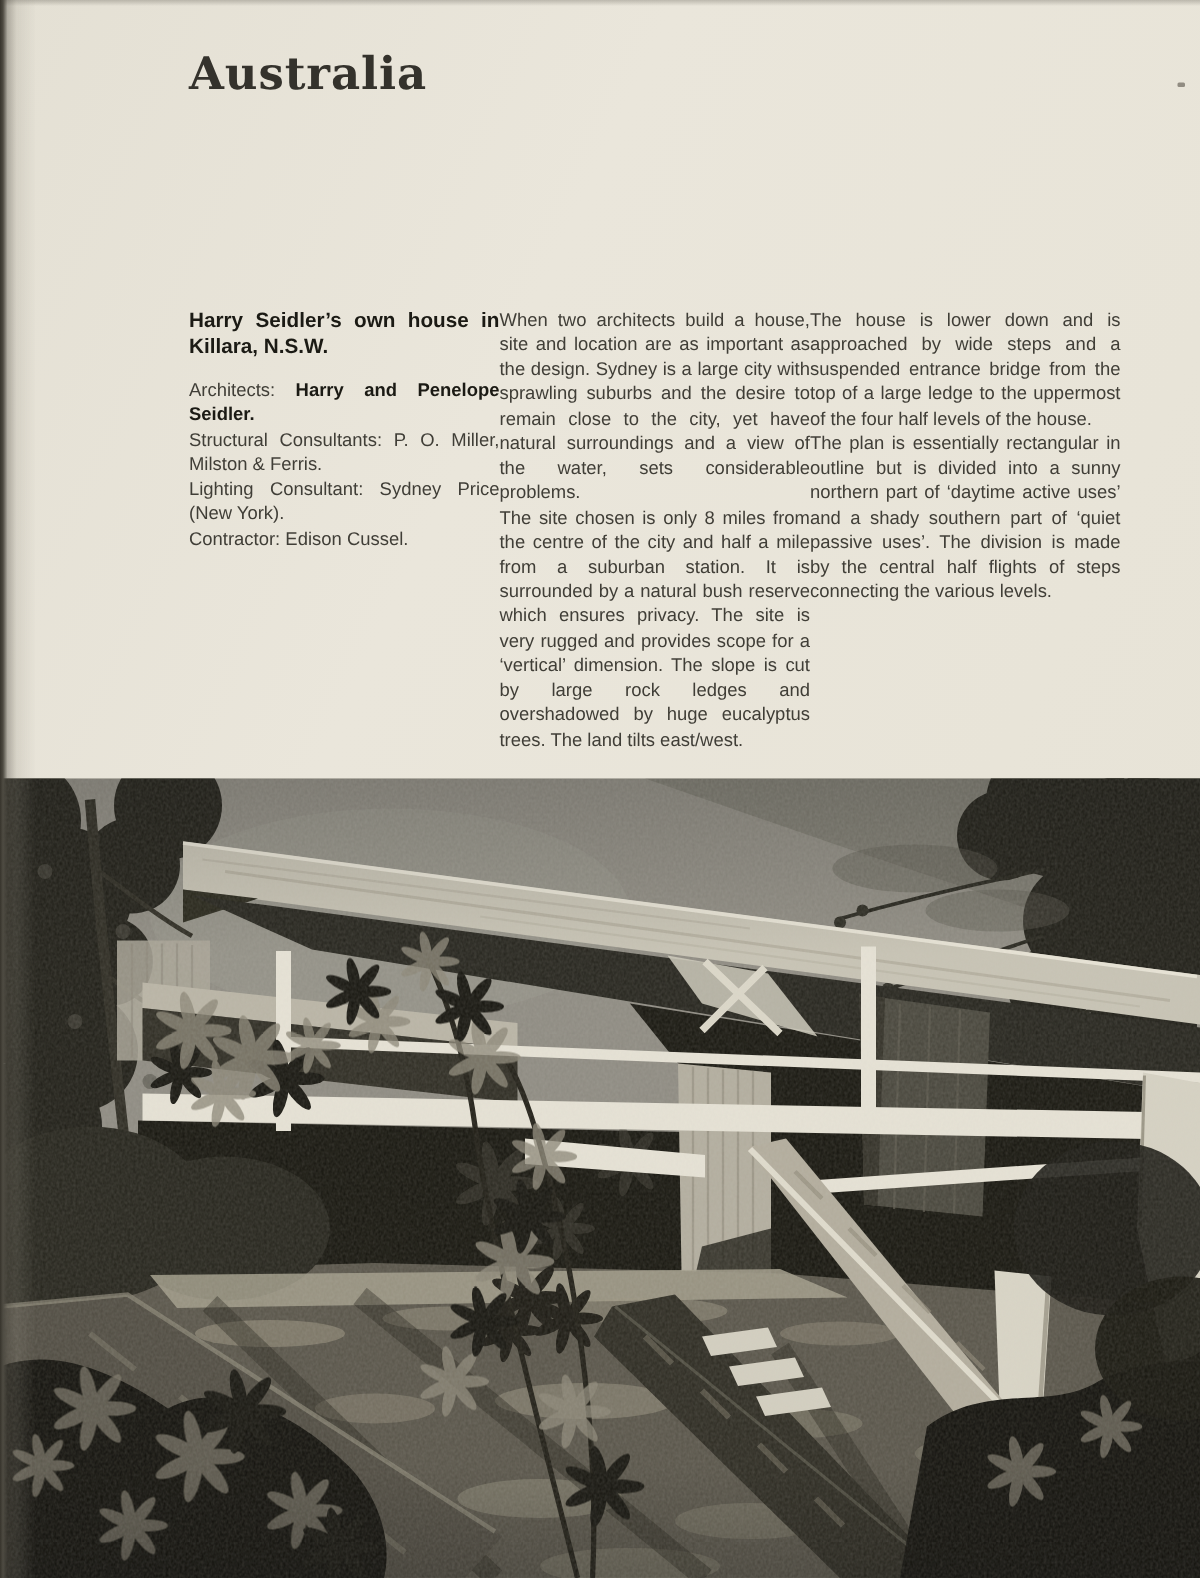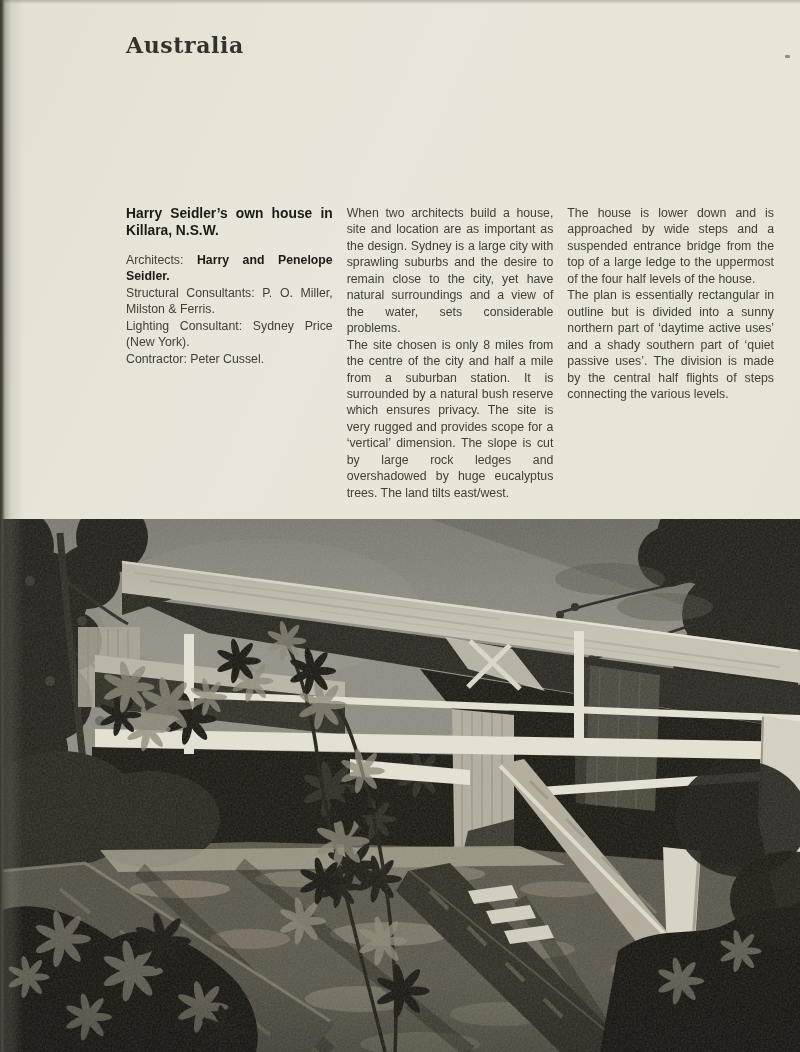--- a/index.html
+++ b/index.html
@@ -6,25 +6,25 @@
   body{width:800px;height:1052px;position:relative;overflow:hidden;
        background:#e8e4d9;font-family:"Liberation Sans",sans-serif;}
   .page{position:absolute;inset:0;
         background:linear-gradient(115deg,#e4e0d4 0%,#eae6db 35%,#e8e4d8 70%,#e6e2d6 100%);}
   .binding-edge{position:absolute;left:0;top:0;bottom:0;width:24px;z-index:6;pointer-events:none;
         background:linear-gradient(to right,#37342c 0px,#4e4b42 2px,rgba(92,88,78,.40) 5px,
                    rgba(150,146,133,.20) 11px,rgba(232,228,217,0) 24px);}
   .top-edge{position:absolute;left:0;top:0;right:0;height:4px;z-index:6;pointer-events:none;
         background:linear-gradient(to bottom,rgba(70,66,57,.28),rgba(70,66,57,0));}
   .title{position:absolute;left:126px;top:32px;margin:0;z-index:2;
-        font-family:"DejaVu Serif",serif;font-weight:700;font-size:22px;
+        font-family:"DejaVu Serif",serif;font-weight:700;font-size:30px;
         letter-spacing:.6px;color:#34322c;}
   .dust{position:absolute;left:785px;top:55px;width:5px;height:3px;z-index:2;
         background:rgba(72,68,58,.55);border-radius:1px;}
-  .columns{position:absolute;left:126px;top:205px;width:648px;display:flex;gap:14px;z-index:2;}
+  .columns{position:absolute;left:126px;top:205px;width:648px;display:flex;z-index:2;}
   .col{width:207px;font-size:12.3px;line-height:16.45px;color:#403e37;
        text-align:justify;text-justify:inter-word;}
   .col h2{margin:0 0 13px 0;font-size:13.8px;line-height:17px;color:#1b1a14;text-align:justify;}
   .col p{margin:0;}
   .col b{color:#1b1a14;}
   .credit-line{display:block;}
   .photo{position:absolute;left:0;top:519px;width:800px;height:533px;display:block;z-index:1;
          background:#8d8a81;}
 </style>
 </head>
@@ -36,21 +36,21 @@
   <h1 class="title">Australia</h1>
   <div class="dust"></div>
 
   <div class="columns">
     <div class="col">
       <h2>Harry Seidler’s own house in Killara, N.S.W.</h2>
       <p class="credits">
         <span class="credit-line"><span>Architects: </span><b>Harry and Penelope Seidler.</b></span>
         <span class="credit-line"><span>Structural Consultants: P. O. Miller, Milston &amp; Ferris.</span><b></b></span>
         <span class="credit-line"><span>Lighting Consultant: Sydney Price (New York).</span><b></b></span>
-        <span class="credit-line"><span>Contractor: Peter Cussel.</span><b></b></span>
+        <span class="credit-line"><span>Contractor: Edison Cussel.</span><b></b></span>
       </p>
     </div>
     <div class="col">
       <p>When two architects build a house, site and location are as important as the design. Sydney is a large city with sprawling suburbs and the desire to remain close to the city, yet have natural surroundings and a view of the water, sets considerable problems.</p>
       <p>The site chosen is only 8 miles from the centre of the city and half a mile from a suburban station. It is surrounded by a natural bush reserve which ensures privacy. The site is very rugged and provides scope for a ‘vertical’ dimension. The slope is cut by large rock ledges and overshadowed by huge eucalyptus trees. The land tilts east/west.</p>
     </div>
     <div class="col">
       <p>The house is lower down and is approached by wide steps and a suspended entrance bridge from the top of a large ledge to the uppermost of the four half levels of the house.</p>
       <p>The plan is essentially rectangular in outline but is divided into a sunny northern part of ‘daytime active uses’ and a shady southern part of ‘quiet passive uses’. The division is made by the central half flights of steps connecting the various levels.</p>
     </div>

